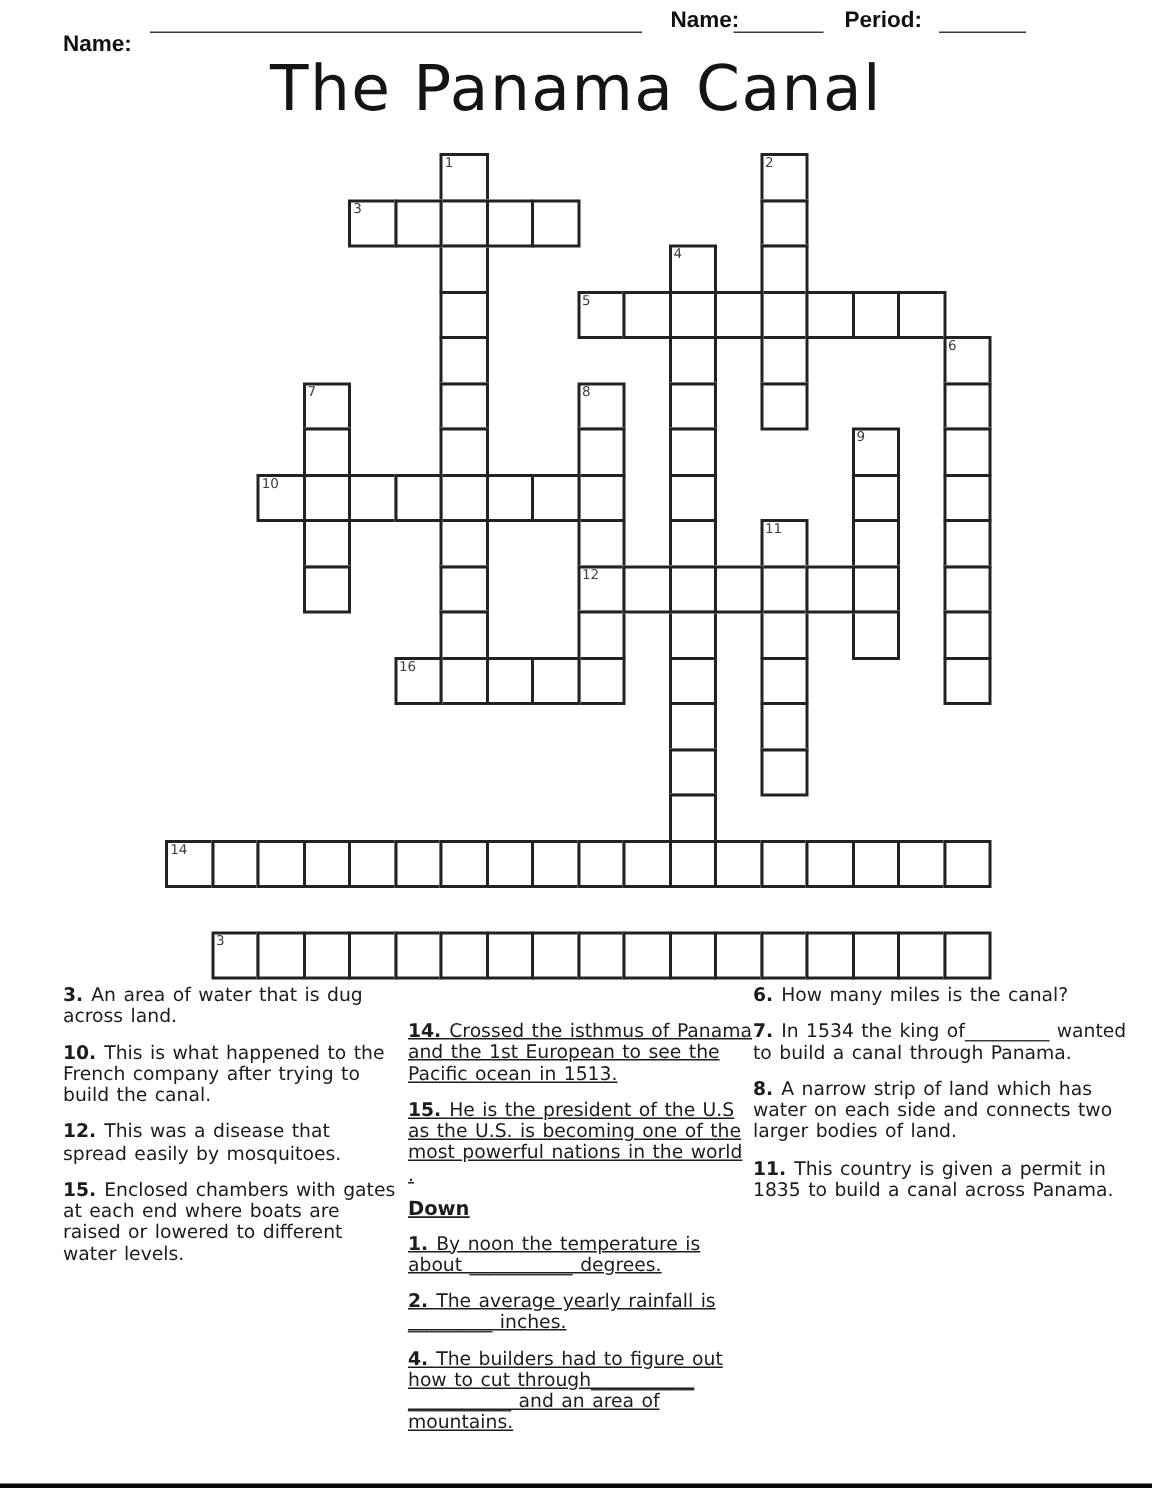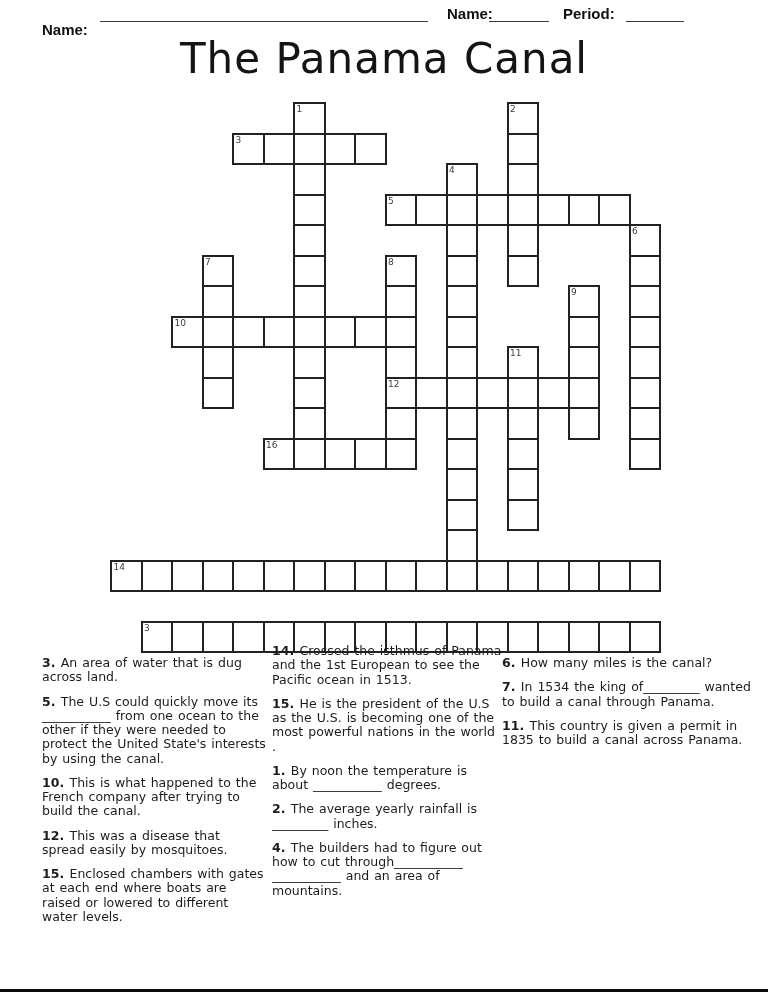--- a/index.html
+++ b/index.html
@@ -175,33 +175,34 @@
       <div class="wordnum" style="left: 510px; top: 349px;">11</div>
       <div class="wordnum" style="left: 388px; top: 379.5px;">12</div>
       <div class="wordnum" style="left: 266px; top: 440.5px;">16</div>
       <div class="wordnum" style="left: 113.5px; top: 562.5px;">14</div>
       <div class="wordnum" style="left: 144px; top: 623.5px;">3</div>
     </div>
 
   <div id="clues-root">
       <div class="clue-col" style="left: 42px; top: 656px; width: 224px;">
         <div class="clue"><span class="cnum">3. </span><span>An area of water that is dug across land.</span></div>
-        <div class="clue"><span class="cnum">5. </span><span>The U.S could quickly move its ___________ from one ocean to the other if they were needed to protect the United State's interests by using the canal.</span></div>
         <div class="clue"><span class="cnum">10. </span><span>This is what happened to the French company after trying to build the canal.</span></div>
         <div class="clue"><span class="cnum">12. </span><span>This was a disease that spread easily by mosquitoes.</span></div>
         <div class="clue"><span class="cnum">15. </span><span>Enclosed chambers with gates at each end where boats are raised or lowered to different water levels.</span></div>
       </div>
-      <div class="clue-col" style="left: 272px; top: 644px; width: 230px;">
+      <div class="clue-col" style="left: 272px; top: 680px; width: 230px; text-decoration: underline;">
         <div class="clue"><span class="cnum">14. </span><span>Crossed the isthmus of Panama and the 1st European to see the Pacific ocean in 1513.</span></div>
         <div class="clue"><span class="cnum">15. </span><span>He is the president of the U.S as the U.S. is becoming one of the most powerful nations in the world .</span></div>
+        <div class="section-h">Down</div>
         <div class="clue"><span class="cnum">1. </span><span>By noon the temperature is about ___________ degrees.</span></div>
         <div class="clue"><span class="cnum">2. </span><span>The average yearly rainfall is _________ inches.</span></div>
         <div class="clue"><span class="cnum">4. </span><span>The builders had to figure out how to cut through___________ ___________ and an area of mountains.</span></div>
       </div>
       <div class="clue-col" style="left: 502px; top: 656px; width: 258px;">
         <div class="clue"><span class="cnum">6. </span><span>How many miles is the canal?</span></div>
         <div class="clue"><span class="cnum">7. </span><span>In 1534 the king of_________ wanted to build a canal through Panama.</span></div>
+        <div class="clue"><span class="cnum">8. </span><span>A narrow strip of land which has water on each side and connects two larger bodies of land.</span></div>
         <div class="clue"><span class="cnum">11. </span><span>This country is given a permit in 1835 to build a canal across Panama.</span></div>
       </div>
     </div>
 
   <div class="bottom-edge"></div>
 </div>
 
 </body></html>

